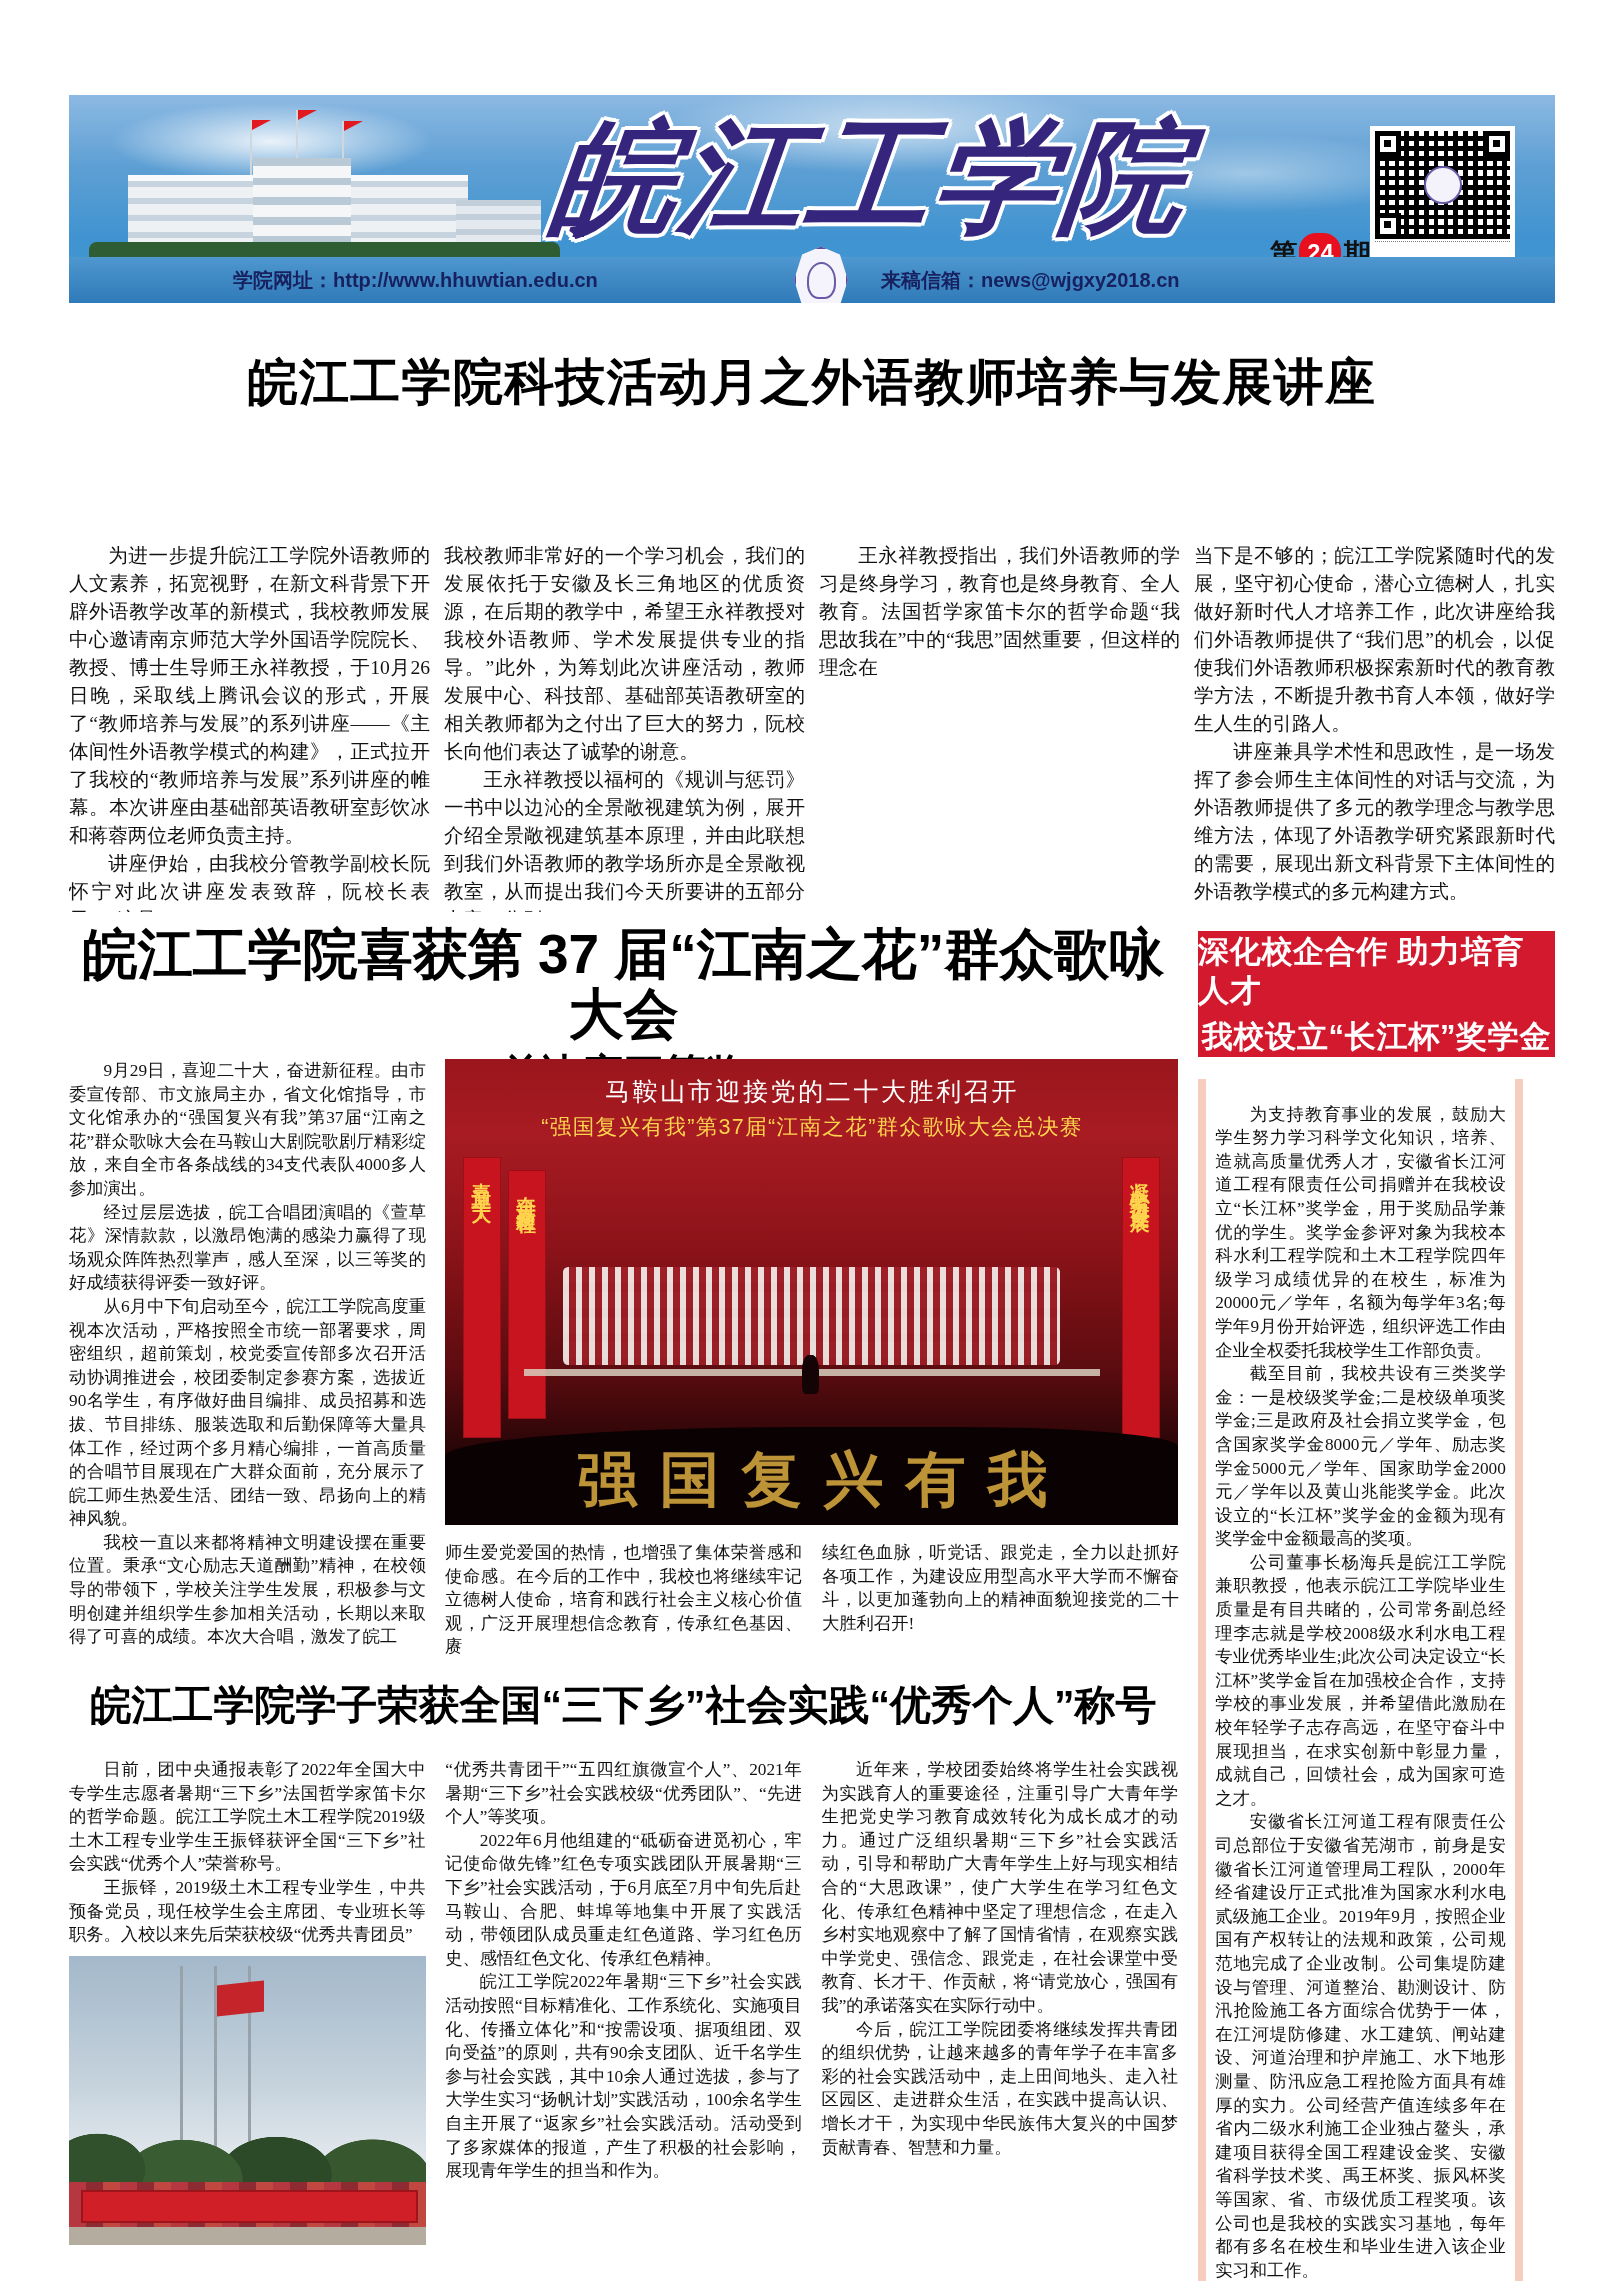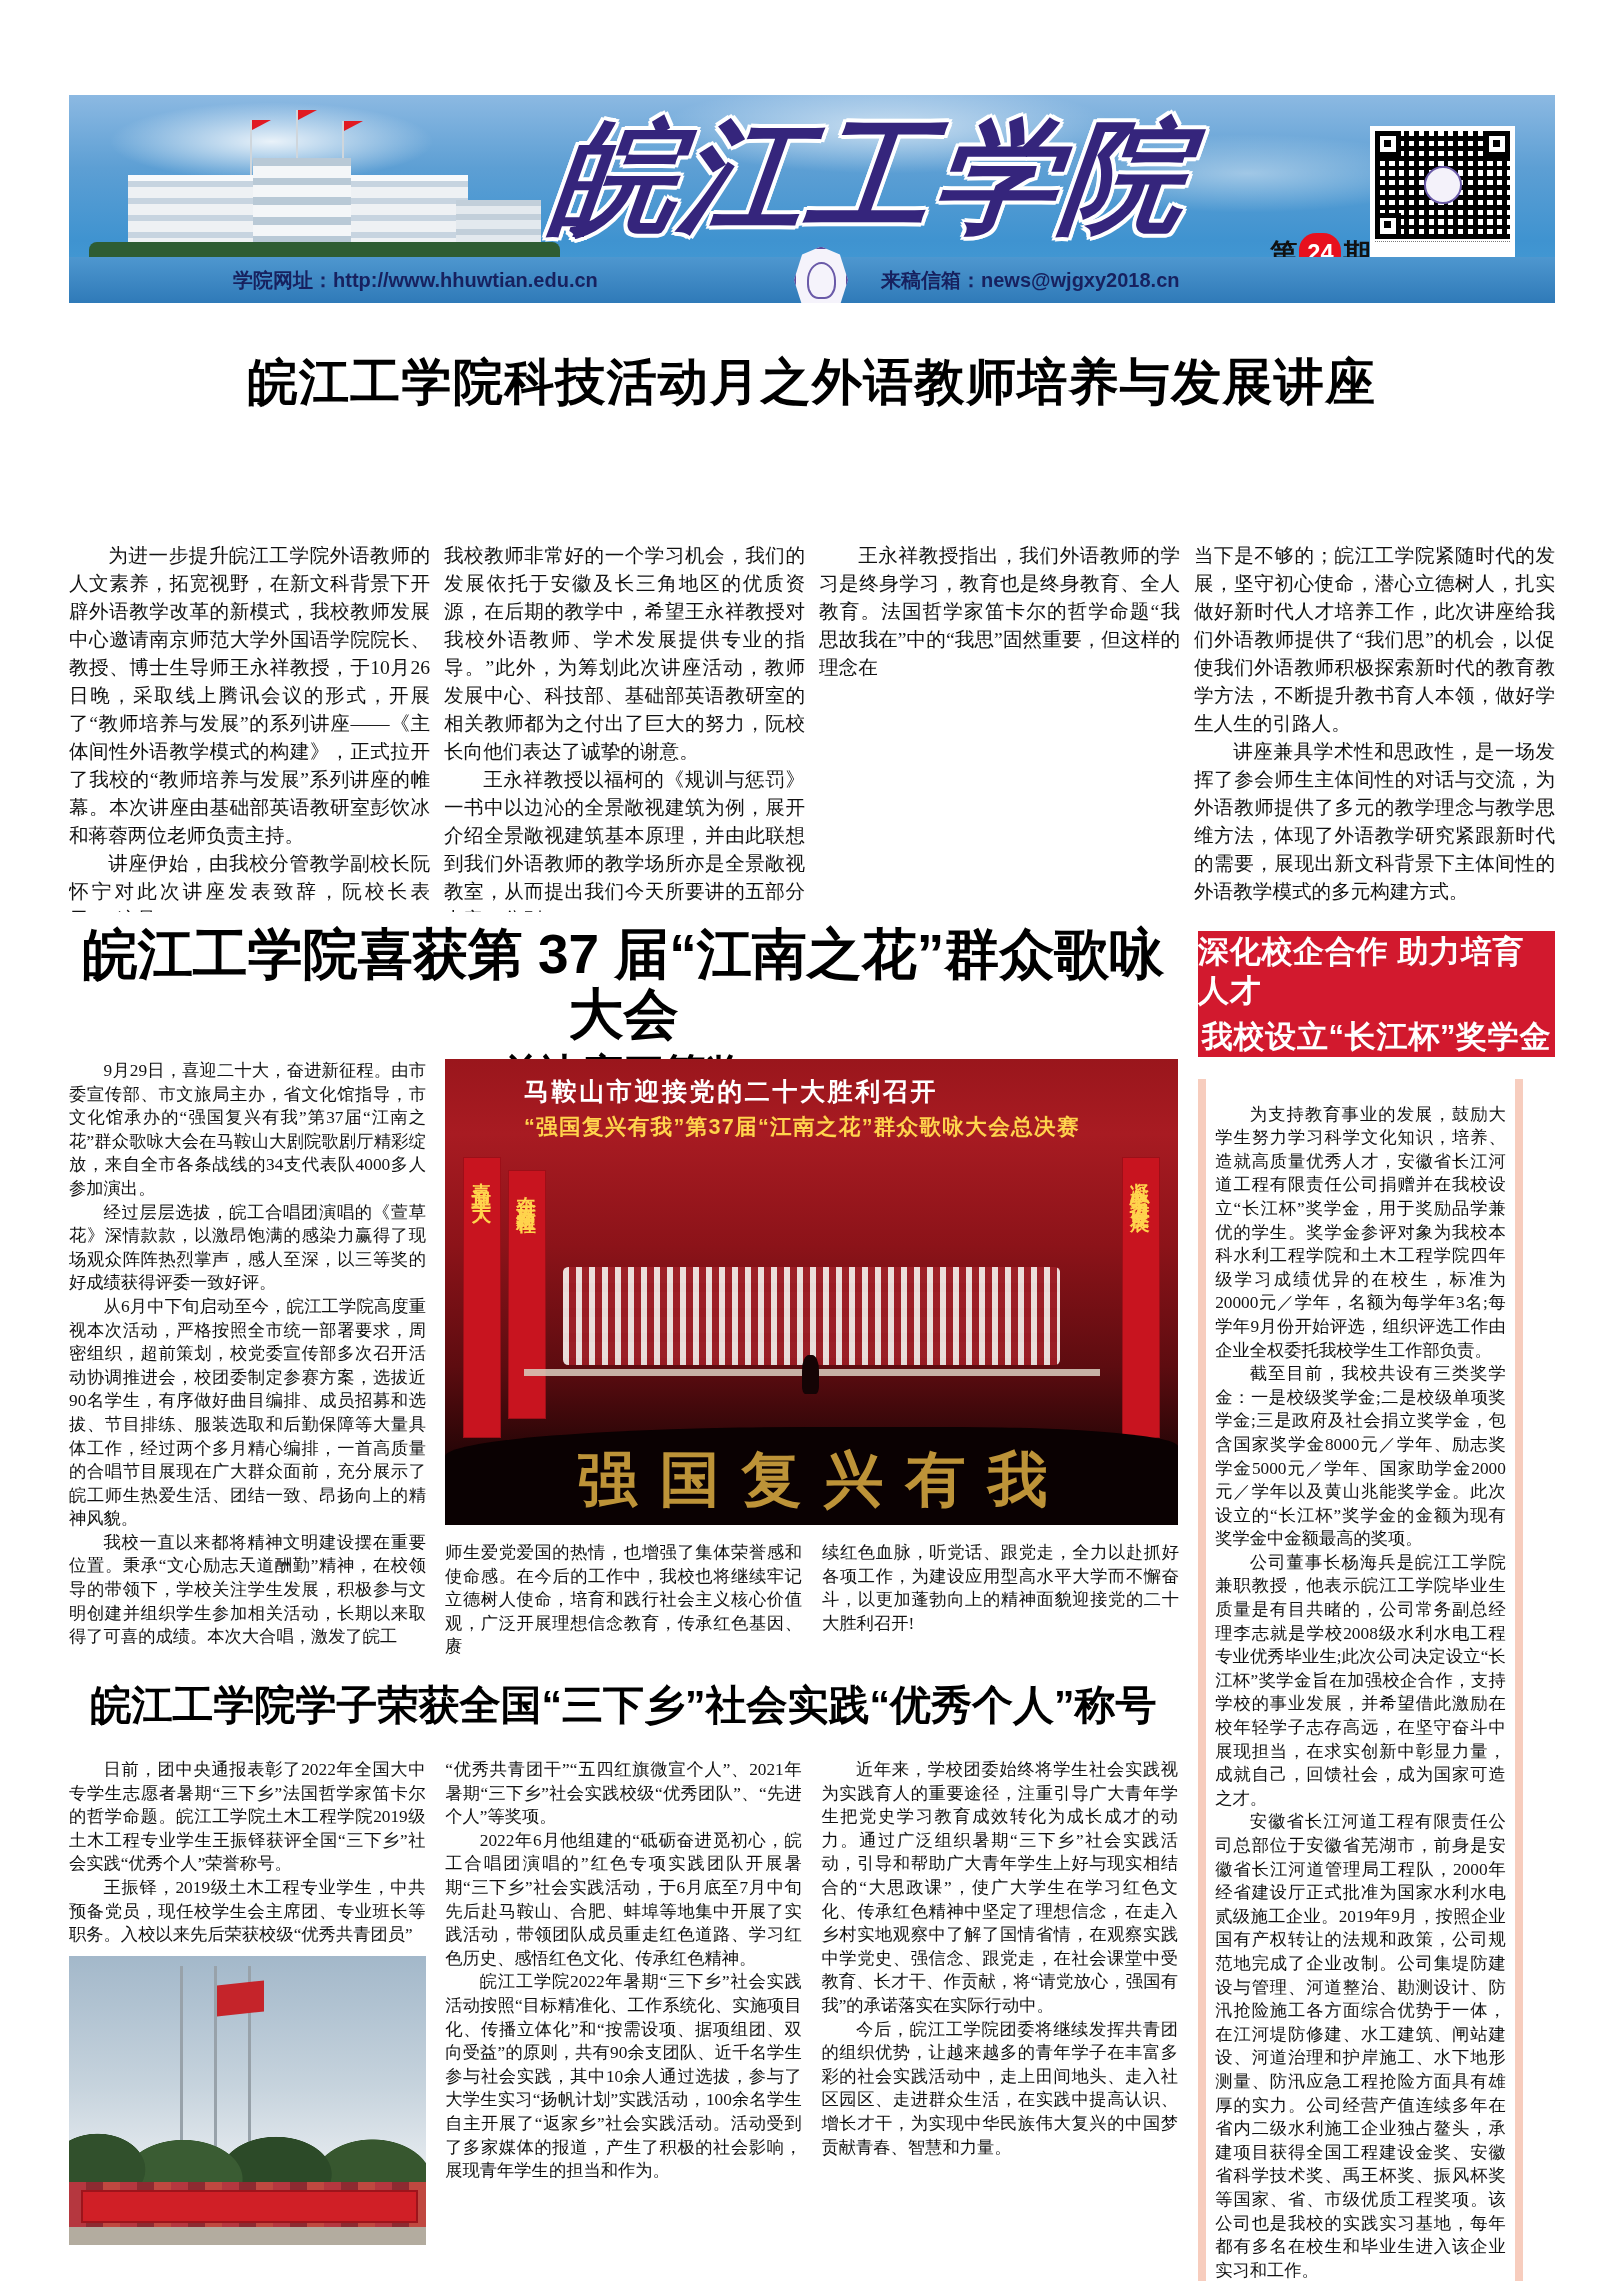--- a/index.html
+++ b/index.html
@@ -66,22 +66,22 @@
   .cols4{position:absolute;left:69px;top:542px;width:1486px;height:370px;display:flex;gap:14px;}
   .cols4 .col{flex:1;overflow:hidden;}
   p.bp{margin:0;text-align:justify;font-size:19.6px;line-height:28px;}
   p.bp.ind{text-indent:2em;}
   .small p.bp{font-size:17.3px;line-height:23.6px;}
   
   .a2-body{position:absolute;left:69px;top:1059px;width:1109px;height:609px;}
   .a2-col1{position:absolute;left:0;top:0;width:357px;height:592px;overflow:hidden;}
   .photo1{position:absolute;left:376px;top:0;width:733px;height:466px;overflow:hidden;
           background:linear-gradient(180deg,#9a161c 0%,#a81b22 16%,#8c1319 40%,#5d0c10 66%,#1c0405 88%,#0d0202 100%);}
-  .p1-banner{position:absolute;left:79px;top:14.4px;width:576px;
-             font-family:"Liberation Sans","DejaVu Sans",sans-serif;font-weight:bold;}
+  .p1-banner{position:absolute;left:79px;top:14.4px;width:576px;text-align:center;
+             font-family:"Liberation Sans","DejaVu Sans",sans-serif;font-weight:normal;}
   .p1-banner .b1{font-size:25px;line-height:37px;color:#ffffff;letter-spacing:2.6px;}
   .p1-banner .b2{font-size:21.6px;line-height:33px;color:#ffd44d;letter-spacing:1.3px;}
   .vbanner{position:absolute;width:38px;height:281px;background:#c8141f;border:1.3px solid #9c0f18;
            display:flex;align-items:flex-start;justify-content:center;padding-top:9.2px;box-sizing:border-box;}
   .vbanner span{writing-mode:vertical-rl;font-family:"Liberation Sans","DejaVu Sans",sans-serif;
                 font-weight:bold;font-size:19.6px;letter-spacing:5.2px;color:#ffd44d;}
   .choir{position:absolute;left:118px;top:208px;width:497px;height:98px;border-radius:5.2px;opacity:.92;
          background-image:repeating-linear-gradient(90deg,rgba(250,248,244,.95) 0 5.9px,rgba(160,30,38,.95) 5.9px 13px),
                           repeating-linear-gradient(180deg,rgba(255,255,255,.25) 0 15.7px,rgba(90,10,14,.4) 15.7px 25px);}
   .stage-edge{position:absolute;left:79px;top:310px;width:576px;height:6.5px;background:#d9cfc0;opacity:.85;}
@@ -245,21 +245,21 @@
         <div class="p2-pole" style="left:179px;"></div>
         <div class="p2-flag"></div>
         <div class="p2-trees"></div>
         <div class="p2-crowd"></div>
         <div class="p2-banner"></div>
         <div class="p2-ground"></div>
       </div>
     </div>
     <div class="a3-col">
       <p class="bp">“优秀共青团干”“五四红旗微宣个人”、2021年暑期“三下乡”社会实践校级“优秀团队”、“先进个人”等奖项。</p>
-      <p class="bp ind">2022年6月他组建的“砥砺奋进觅初心，皖工合唱团演唱的”红色专项实践团队开展暑期“三下乡”社会实践活动，于6月底至7月中旬先后赴马鞍山、合肥、蚌埠等地集中开展了实践活动，带领团队成员重走红色道路、学习红色历史、感悟红色文化、传承红色精神。</p>
+      <p class="bp ind">2022年6月他组建的“砥砺奋进觅初心，牢记使命做先锋”红色专项实践团队开展暑期“三下乡”社会实践活动，于6月底至7月中旬先后赴马鞍山、合肥、蚌埠等地集中开展了实践活动，带领团队成员重走红色道路、学习红色历史、感悟红色文化、传承红色精神。</p>
       <p class="bp ind">皖江工学院2022年暑期“三下乡”社会实践活动按照“目标精准化、工作系统化、实施项目化、传播立体化”和“按需设项、据项组团、双向受益”的原则，共有90余支团队、近千名学生参与社会实践，其中10余人通过选拔，参与了大学生实习“扬帆计划”实践活动，100余名学生自主开展了“返家乡”社会实践活动。活动受到了多家媒体的报道，产生了积极的社会影响，展现青年学生的担当和作为。</p>
     </div>
     <div class="a3-col">
       <p class="bp ind">近年来，学校团委始终将学生社会实践视为实践育人的重要途径，注重引导广大青年学生把党史学习教育成效转化为成长成才的动力。通过广泛组织暑期“三下乡”社会实践活动，引导和帮助广大青年学生上好与现实相结合的“大思政课”，使广大学生在学习红色文化、传承红色精神中坚定了理想信念，在走入乡村实地观察中了解了国情省情，在观察实践中学党史、强信念、跟党走，在社会课堂中受教育、长才干、作贡献，将“请党放心，强国有我”的承诺落实在实际行动中。</p>
       <p class="bp ind">今后，皖江工学院团委将继续发挥共青团的组织优势，让越来越多的青年学子在丰富多彩的社会实践活动中，走上田间地头、走入社区园区、走进群众生活，在实践中提高认识、增长才干，为实现中华民族伟大复兴的中国梦贡献青春、智慧和力量。</p>
     </div>
   </div>
 
   <div class="sb-box">
     <div>深化校企合作 助力培育人才</div>

